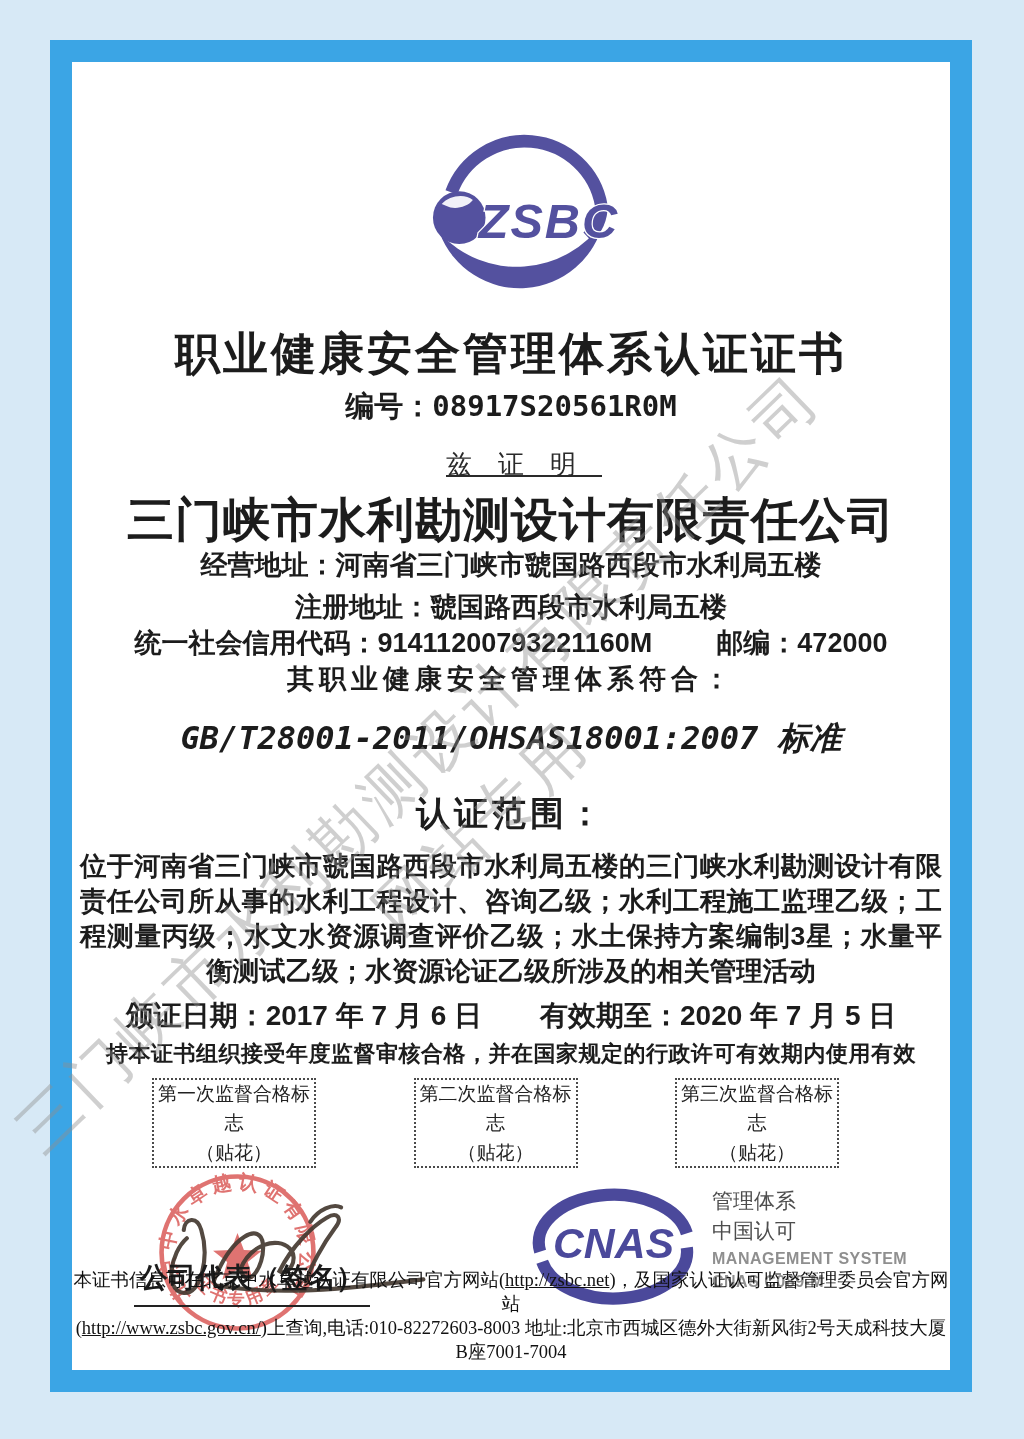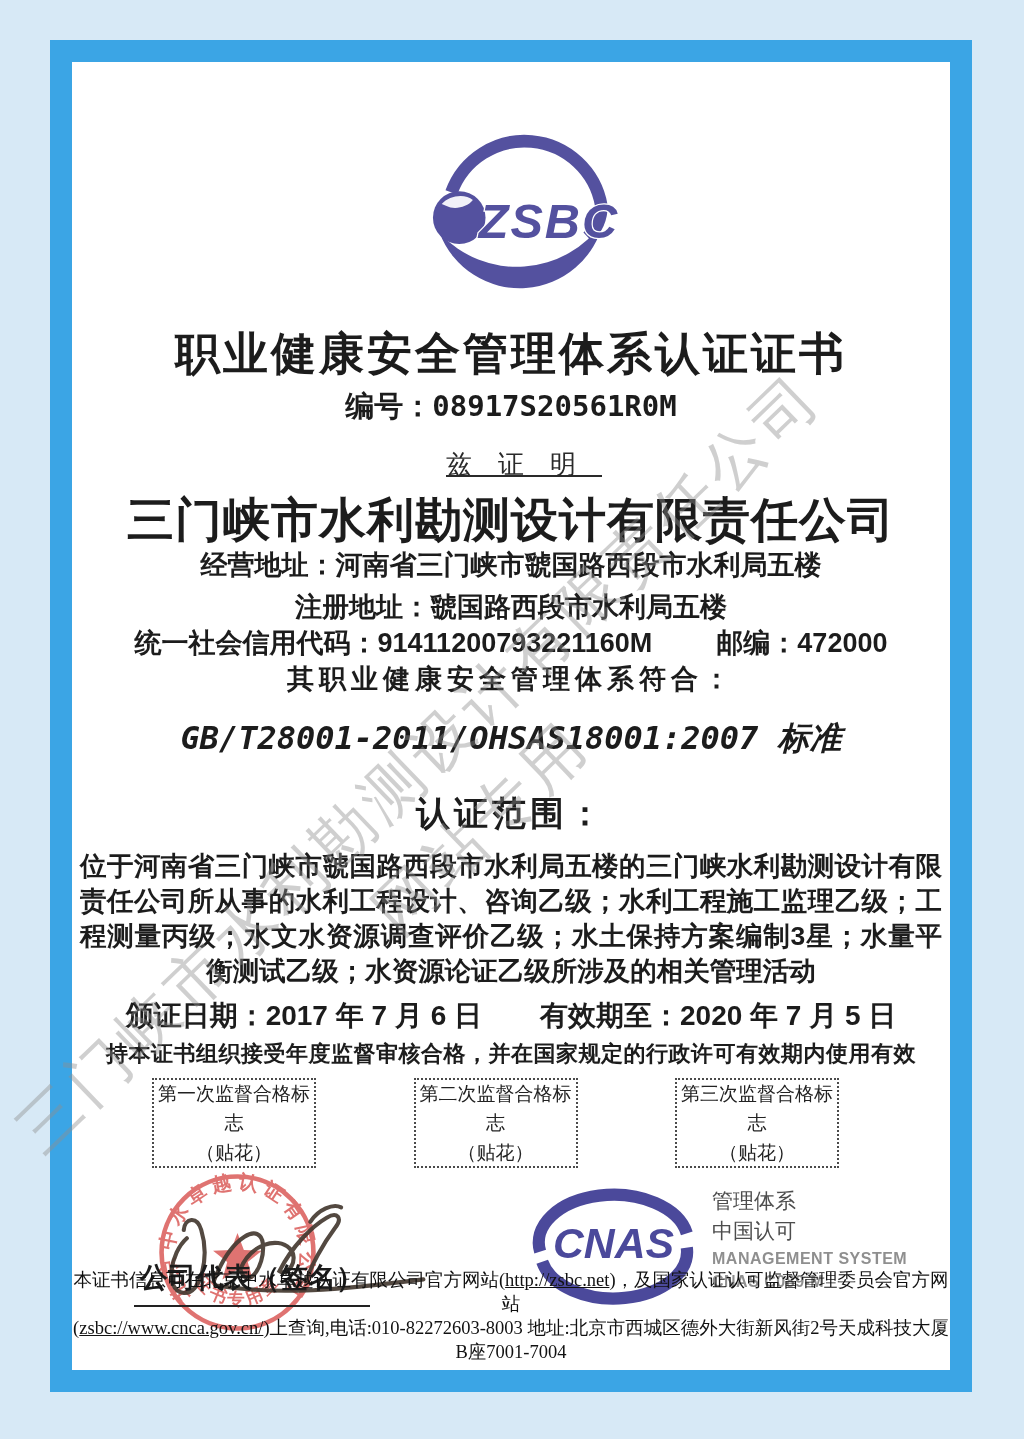--- a/index.html
+++ b/index.html
@@ -151,21 +151,21 @@
     <div class="cn">中国认可</div>
     <div class="en">MANAGEMENT SYSTEM</div>
     <div class="en">CNAS C089-M</div>
   </div>
 
   <div class="footer">
     <div>
       <span>本证书信息可在北京中水卓越认证有限公司官方网站(</span><span class="url">http://zsbc.net</span><span>)，及国家认证认可监督管理委员会官方网站</span>
     </div>
     <div>
-      <span>(</span><span class="url">zsbc://www.cnca.gov.cn/</span><span>)上查询,电话:010-82272603-8003 地址:北京市西城区德外大街新风街2号天成科技大厦B座7001-7004</span>
+      <span>(</span><span class="url">http://www.zsbc.gov.cn/</span><span>)上查询,电话:010-82272603-8003 地址:北京市西城区德外大街新风街2号天成科技大厦B座7001-7004</span>
     </div>
   </div>
 
 </div>
 
 <div class="watermark">
   <div>三门峡市水利勘测设计有限责任公司</div>
   <div>网站专用</div>
 </div>
 

